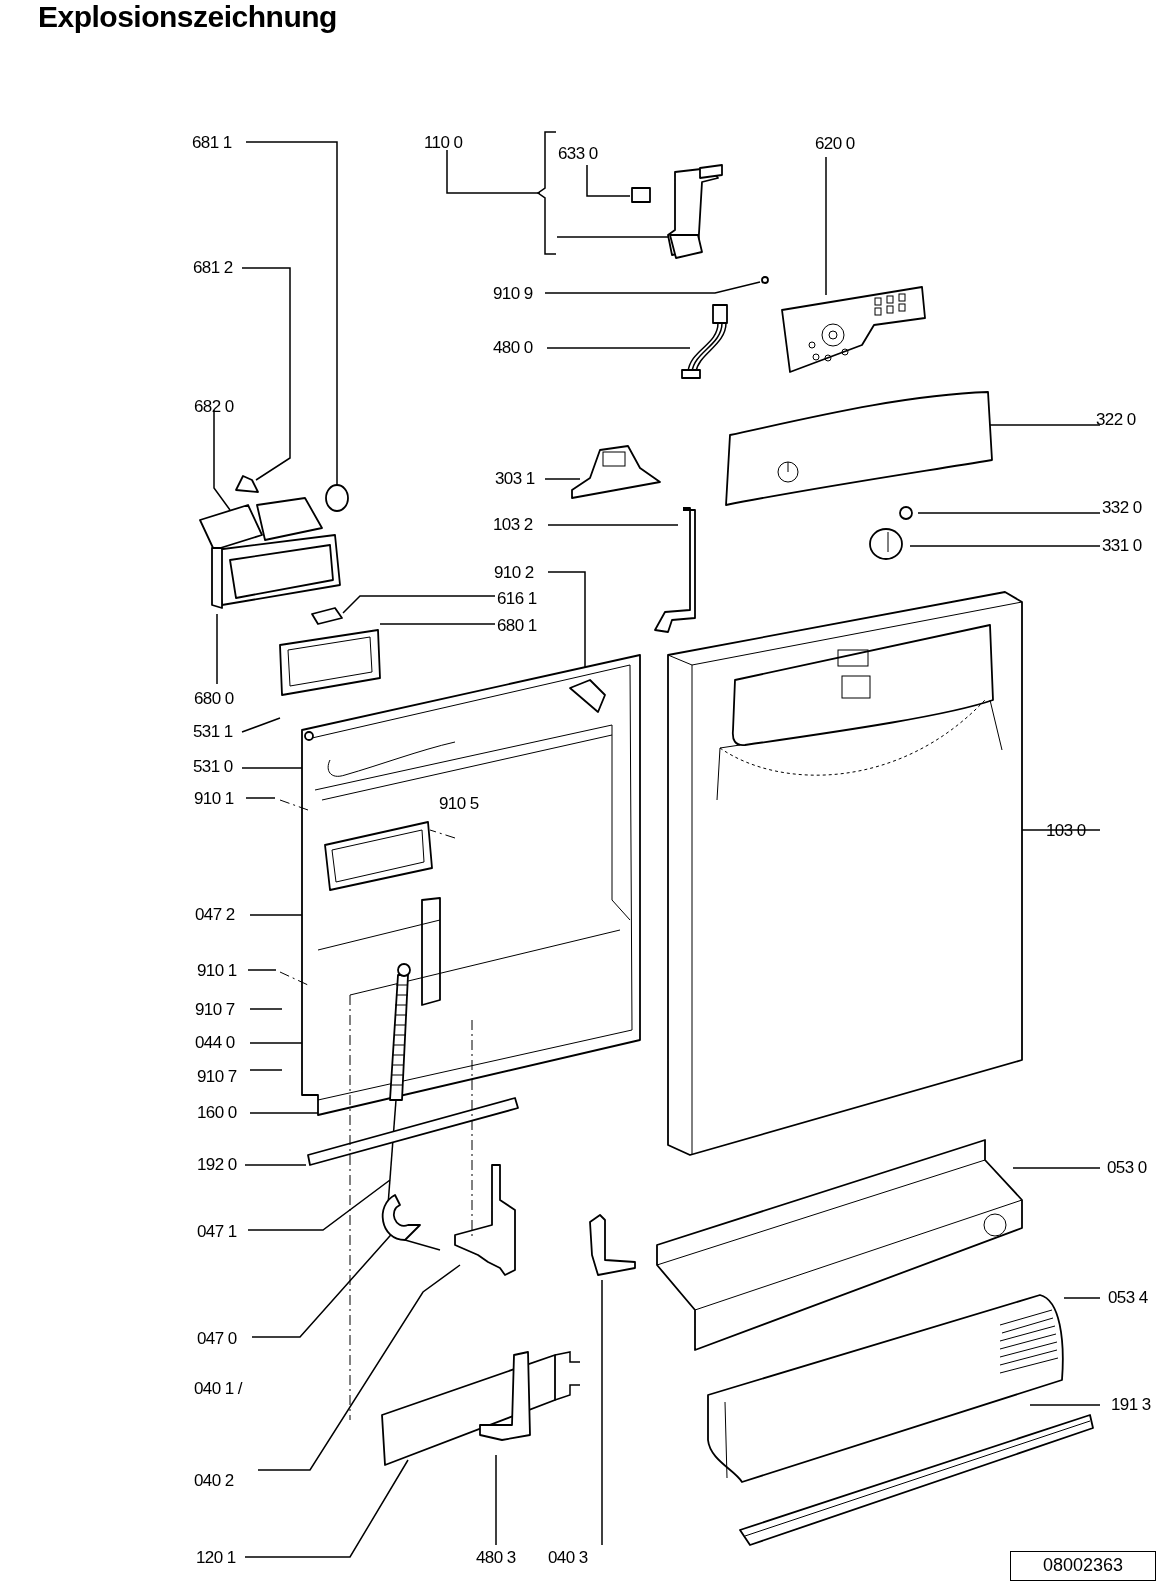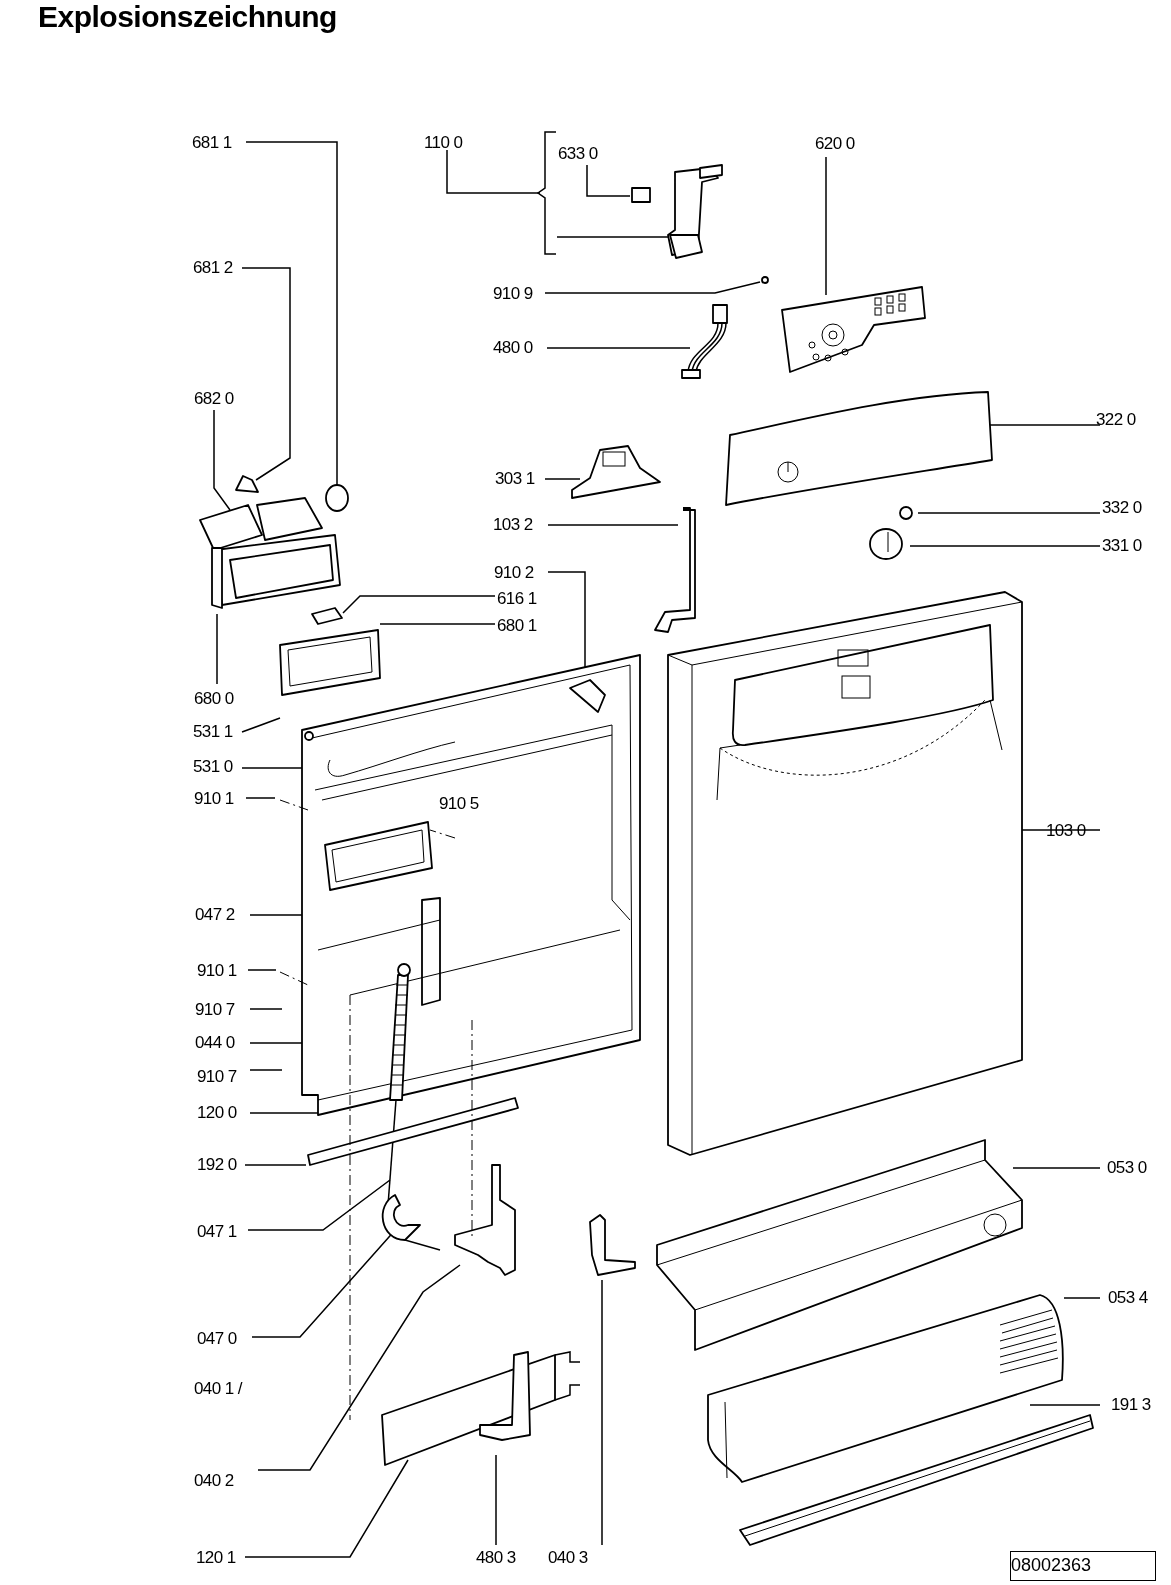--- a/index.html
+++ b/index.html
@@ -1,20 +1,20 @@
 <!DOCTYPE html>
 <html><head>
 <meta charset="utf-8">
 <style>
   html, body { margin: 0; padding: 0; background: #ffffff; }
   body { width: 1171px; height: 1585px; position: relative; overflow: hidden; font-family: "Liberation Sans", sans-serif; color: #000; }
   .title { position: absolute; left: 2px; top: 0px; font-size: 30px; font-weight: bold; letter-spacing: -0.5px; margin-left: 36px; }
   .lbl { position: absolute; font-size: 17px; white-space: nowrap; line-height: 1; letter-spacing: -0.6px; }
   svg.drawing { position: absolute; left: 0; top: 0; }
-  .docid { position: absolute; left: 1010px; top: 1551px; width: 146px; height: 30px; border: 1.5px solid #000; box-sizing: border-box; font-size: 18px; line-height: 27px; }
+  .docid { position: absolute; left: 1010px; top: 1551px; width: 146px; height: 30px; border: 1.5px solid #000; box-sizing: border-box; text-align: center; font-size: 18px; line-height: 27px; }
   .ln { stroke: #000; stroke-width: 1.5; fill: none; }
   .pt { stroke: #000; stroke-width: 1.8; fill: #fff; stroke-linejoin: round; }
   .thin { stroke: #000; stroke-width: 1; fill: none; }
   .dash { stroke: #000; stroke-width: 1; fill: none; stroke-dasharray: 10 4 2 4; }
 </style>
 </head>
 <body>
 
 <div class="title">Explosionszeichnung</div>
 
@@ -207,41 +207,41 @@
   </g>
 </svg>
 
 <div class="lbl" style="left:192px;top:134px">681 1</div>
 <div class="lbl" style="left:424px;top:134px">110 0</div>
 <div class="lbl" style="left:558px;top:145px">633 0</div>
 <div class="lbl" style="left:815px;top:135px">620 0</div>
 <div class="lbl" style="left:193px;top:259px">681 2</div>
 <div class="lbl" style="left:493px;top:285px">910 9</div>
 <div class="lbl" style="left:493px;top:339px">480 0</div>
-<div class="lbl" style="left:194px;top:390px">682 0</div>
+<div class="lbl" style="left:194px;top:398px">682 0</div>
 <div class="lbl" style="left:1096px;top:411px">322 0</div>
 <div class="lbl" style="left:495px;top:470px">303 1</div>
 <div class="lbl" style="left:493px;top:516px">103 2</div>
 <div class="lbl" style="left:1102px;top:499px">332 0</div>
 <div class="lbl" style="left:1102px;top:537px">331 0</div>
 <div class="lbl" style="left:494px;top:564px">910 2</div>
 <div class="lbl" style="left:497px;top:590px">616 1</div>
 <div class="lbl" style="left:497px;top:617px">680 1</div>
 <div class="lbl" style="left:194px;top:690px">680 0</div>
 <div class="lbl" style="left:193px;top:723px">531 1</div>
 <div class="lbl" style="left:193px;top:758px">531 0</div>
 <div class="lbl" style="left:194px;top:790px">910 1</div>
 <div class="lbl" style="left:439px;top:795px">910 5</div>
 <div class="lbl" style="left:1046px;top:822px">103 0</div>
 <div class="lbl" style="left:195px;top:906px">047 2</div>
 <div class="lbl" style="left:197px;top:962px">910 1</div>
 <div class="lbl" style="left:195px;top:1001px">910 7</div>
 <div class="lbl" style="left:195px;top:1034px">044 0</div>
 <div class="lbl" style="left:197px;top:1068px">910 7</div>
-<div class="lbl" style="left:197px;top:1104px">120 0</div>
+<div class="lbl" style="left:197px;top:1104px">160 0</div>
 <div class="lbl" style="left:197px;top:1156px">192 0</div>
 <div class="lbl" style="left:1107px;top:1159px">053 0</div>
 <div class="lbl" style="left:197px;top:1223px">047 1</div>
 <div class="lbl" style="left:1108px;top:1289px">053 4</div>
 <div class="lbl" style="left:197px;top:1330px">047 0</div>
 <div class="lbl" style="left:194px;top:1380px">040 1 /</div>
 <div class="lbl" style="left:194px;top:1472px">040 2</div>
 <div class="lbl" style="left:1111px;top:1396px">191 3</div>
 <div class="lbl" style="left:196px;top:1549px">120 1</div>
 <div class="lbl" style="left:476px;top:1549px">480 3</div>

